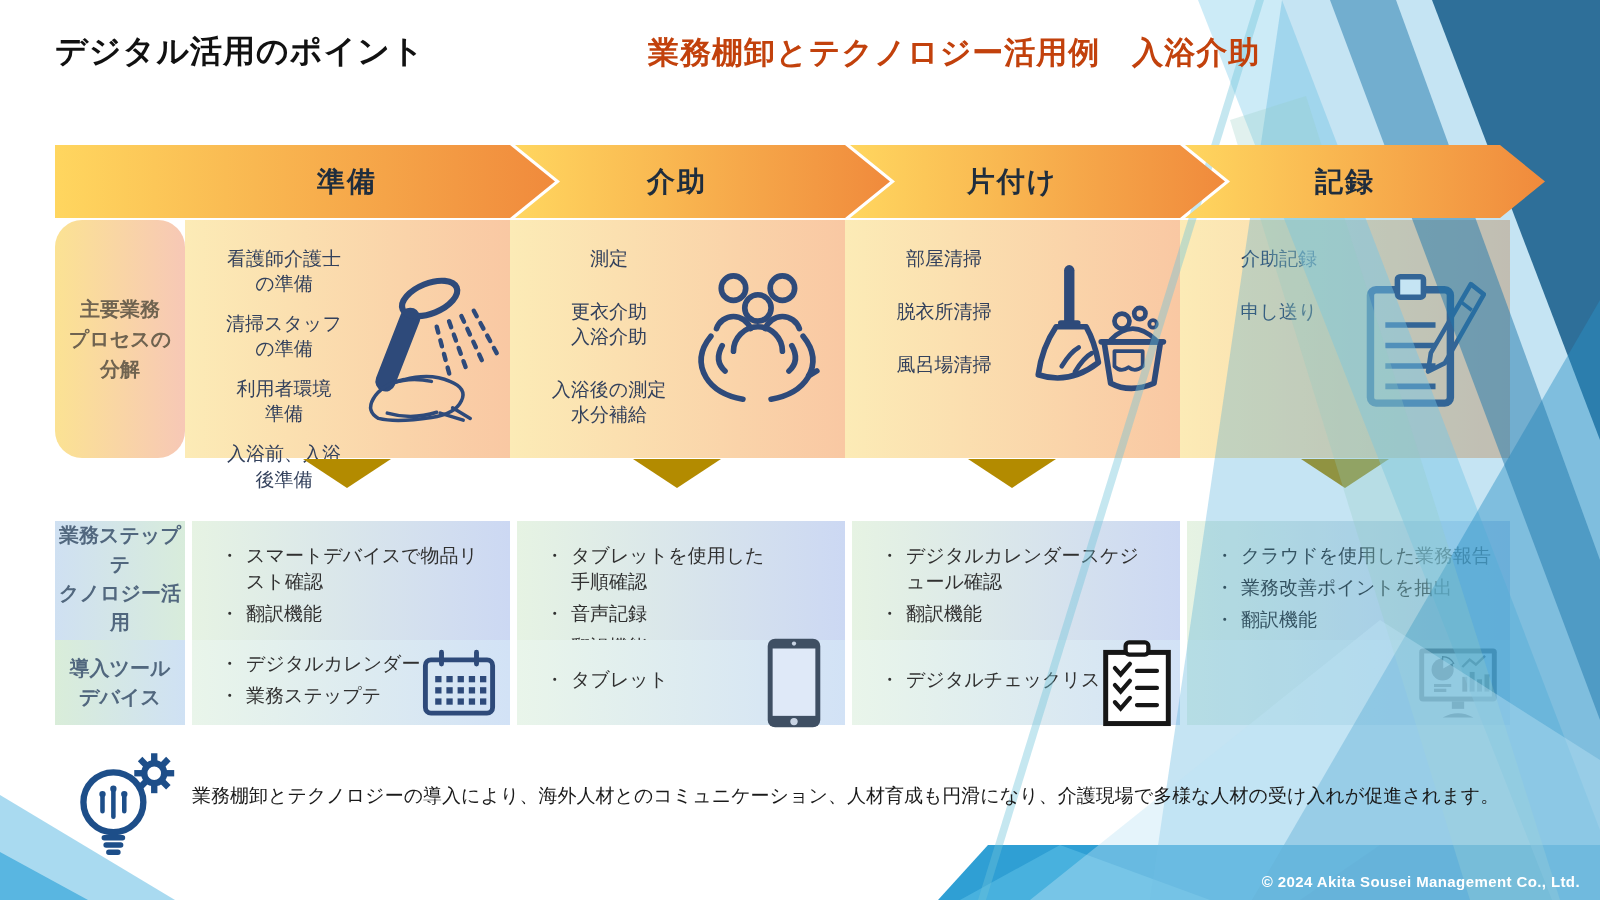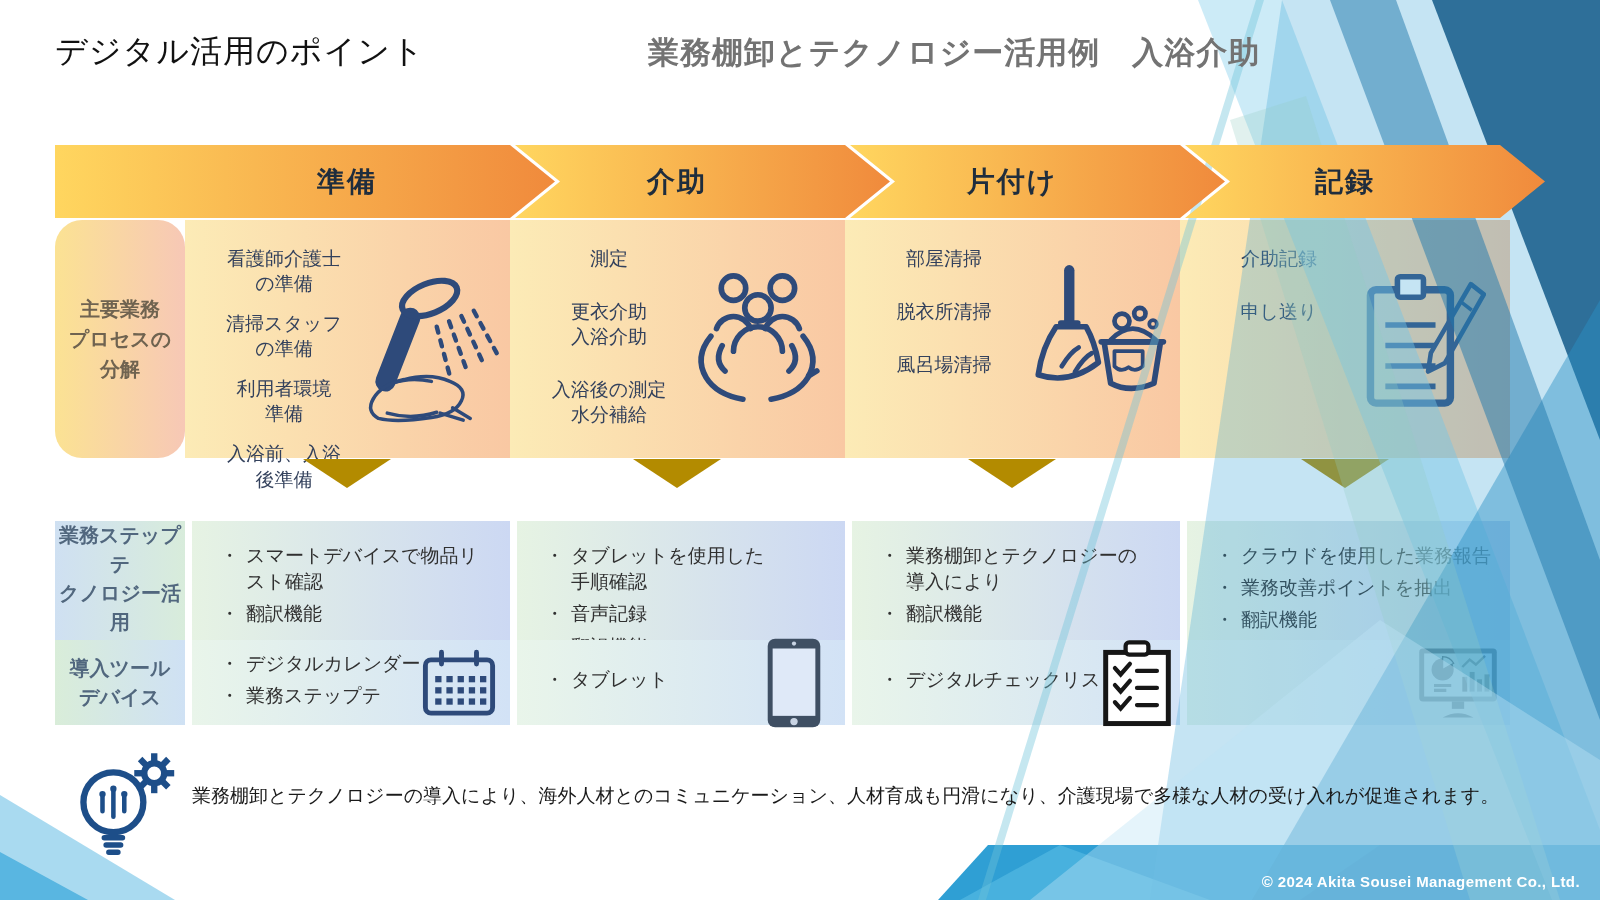--- a/index.html
+++ b/index.html
@@ -3,24 +3,24 @@
 <meta charset="utf-8">
 <style>
   html,body{margin:0;padding:0;background:#e8e8e8;}
   .slide{position:relative;width:1600px;height:900px;background:#ffffff;overflow:hidden;
          font-family:"Liberation Sans","DejaVu Sans",sans-serif;}
   svg{display:block;}
   .layer{position:absolute;left:0;top:0;pointer-events:none;}
   #bg-base{z-index:0;}
   #bg-overlay{z-index:2;}
   
-  .title-left{position:absolute;left:55px;top:30px;z-index:3;font-size:32px;font-weight:normal;
+  .title-left{position:absolute;left:55px;top:30px;z-index:3;font-size:32px;font-weight:bold;
               color:#111;letter-spacing:1px;}
   .title-right{position:absolute;left:648px;top:32px;z-index:3;font-size:31px;font-weight:bold;
-               color:#737373;letter-spacing:1px;white-space:pre;}
+               color:#c2410c;letter-spacing:1px;white-space:pre;}
   
   #arrows{position:absolute;left:55px;top:145px;width:1490px;height:73px;z-index:3;}
   .arrow-label{position:absolute;top:50%;transform:translate(-50%,-50%);font-size:28px;
                font-weight:bold;color:#1f2d3d;letter-spacing:2px;white-space:nowrap;}
   
   .band{position:absolute;left:55px;width:1455px;display:grid;z-index:1;
         grid-template-columns:130px 325px 335px 335px 330px;}
   #row-process{top:220px;height:238px;}
   #row-tech{top:521px;height:132px;}
   #row-tools{top:640px;height:85px;}
@@ -230,21 +230,21 @@
     </div>
     <div class="cell content c2">
       <ul class="bullets">
         <li>タブレットを使用した手順確認</li>
         <li>音声記録</li>
         <li>翻訳機能</li>
       </ul>
     </div>
     <div class="cell content c3">
       <ul class="bullets">
-        <li>業務棚卸とテクノロジーの導入により</li>
+        <li>デジタルカレンダースケジュール確認</li>
         <li>翻訳機能</li>
       </ul>
     </div>
     <div class="cell content c4">
       <ul class="bullets">
         <li>クラウドを使用した業務報告</li>
         <li>業務改善ポイントを抽出</li>
         <li>翻訳機能</li>
       </ul>
     </div>

